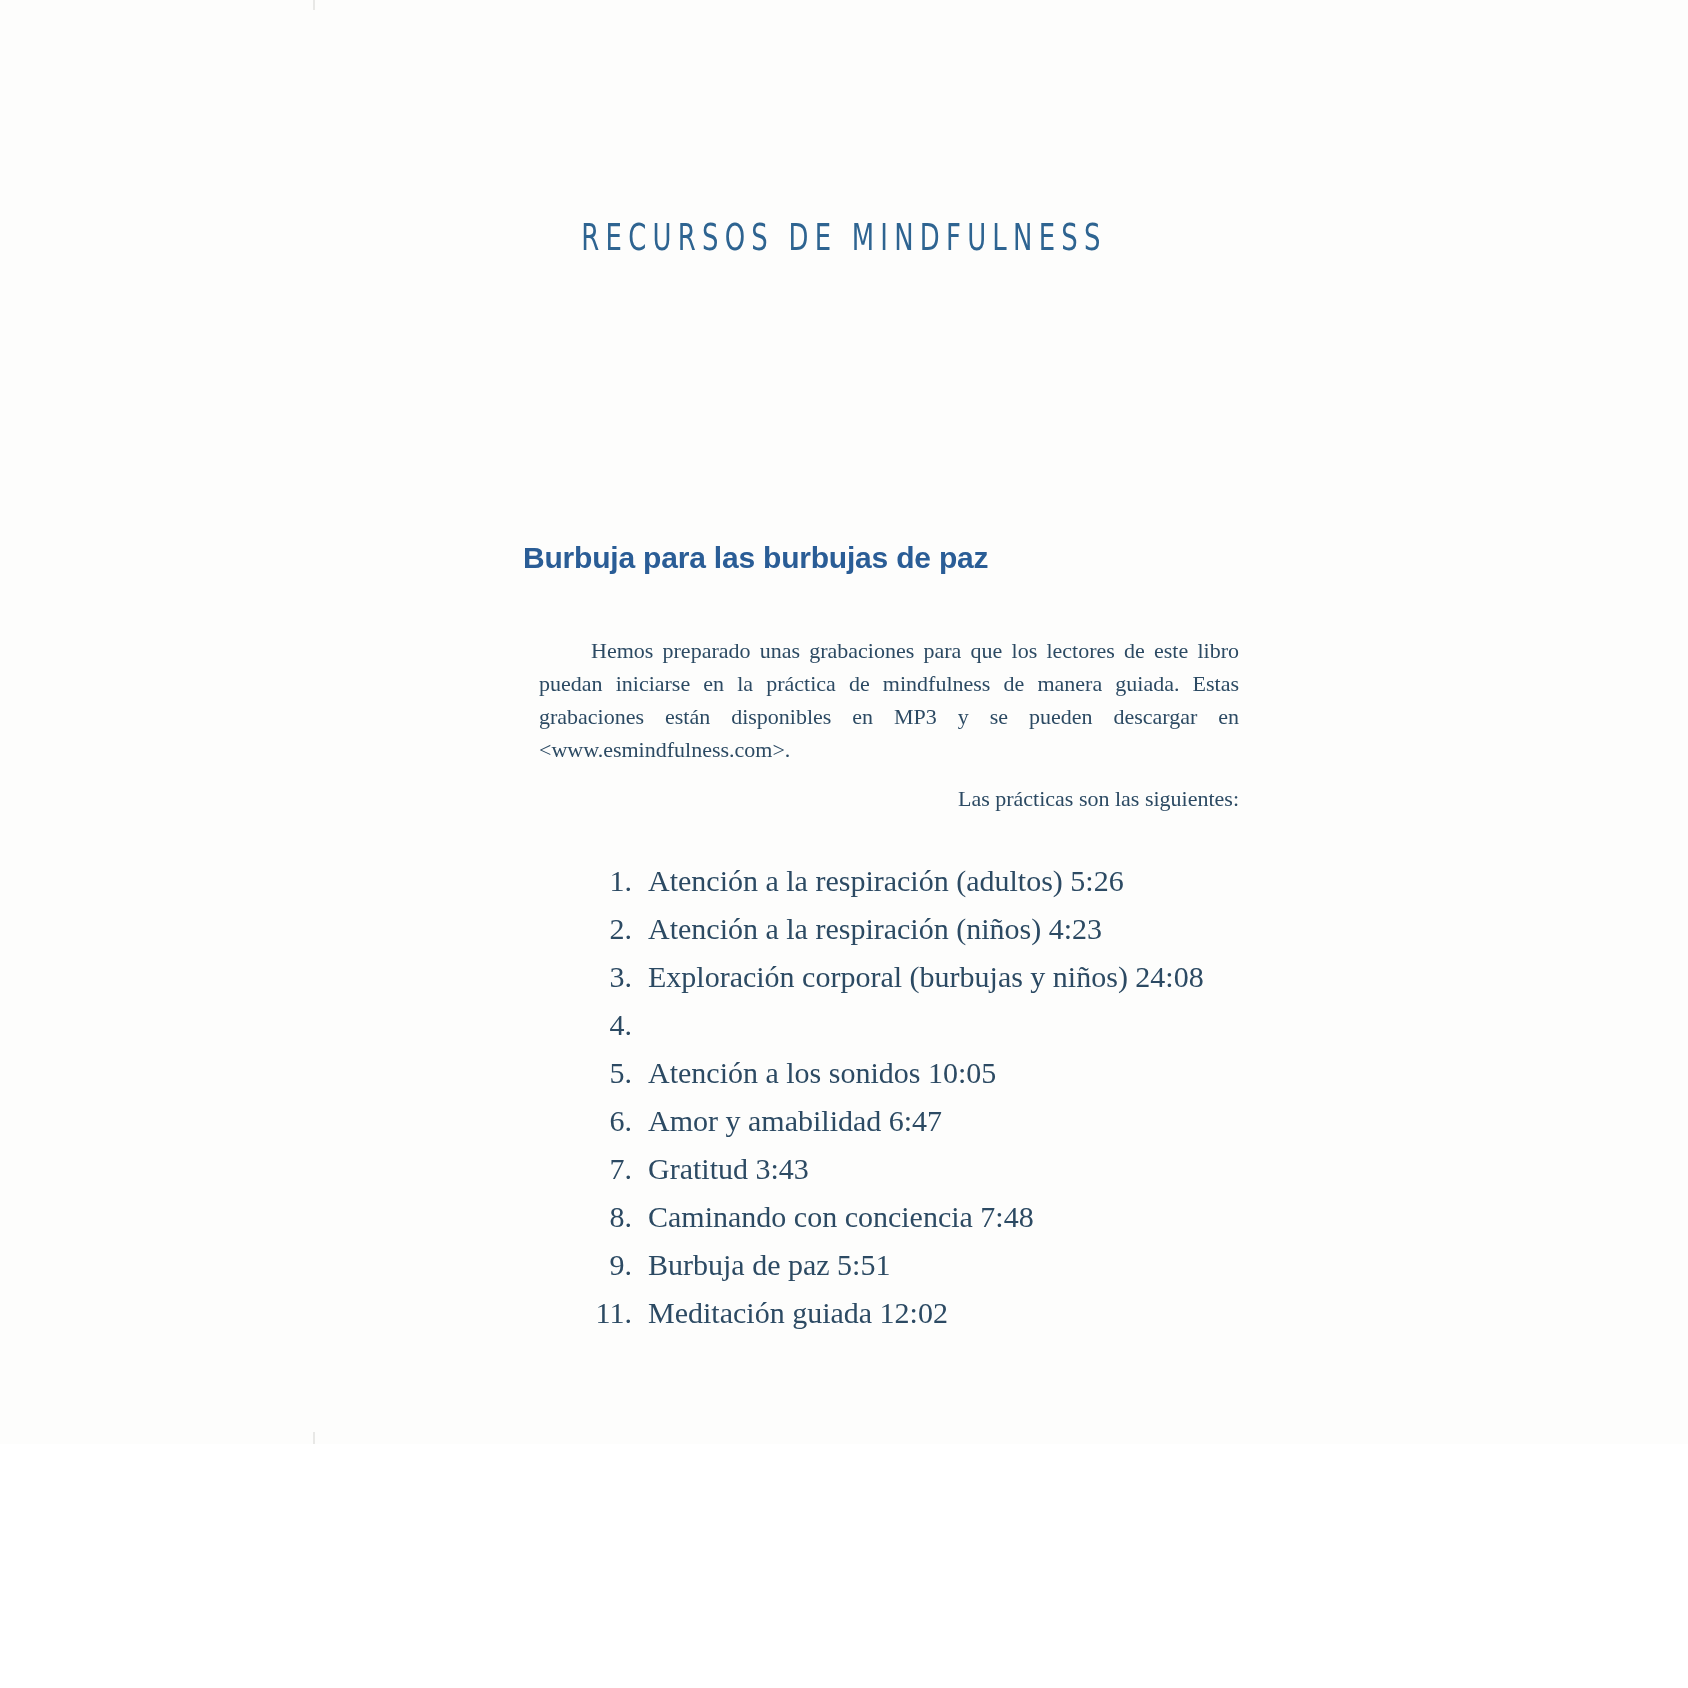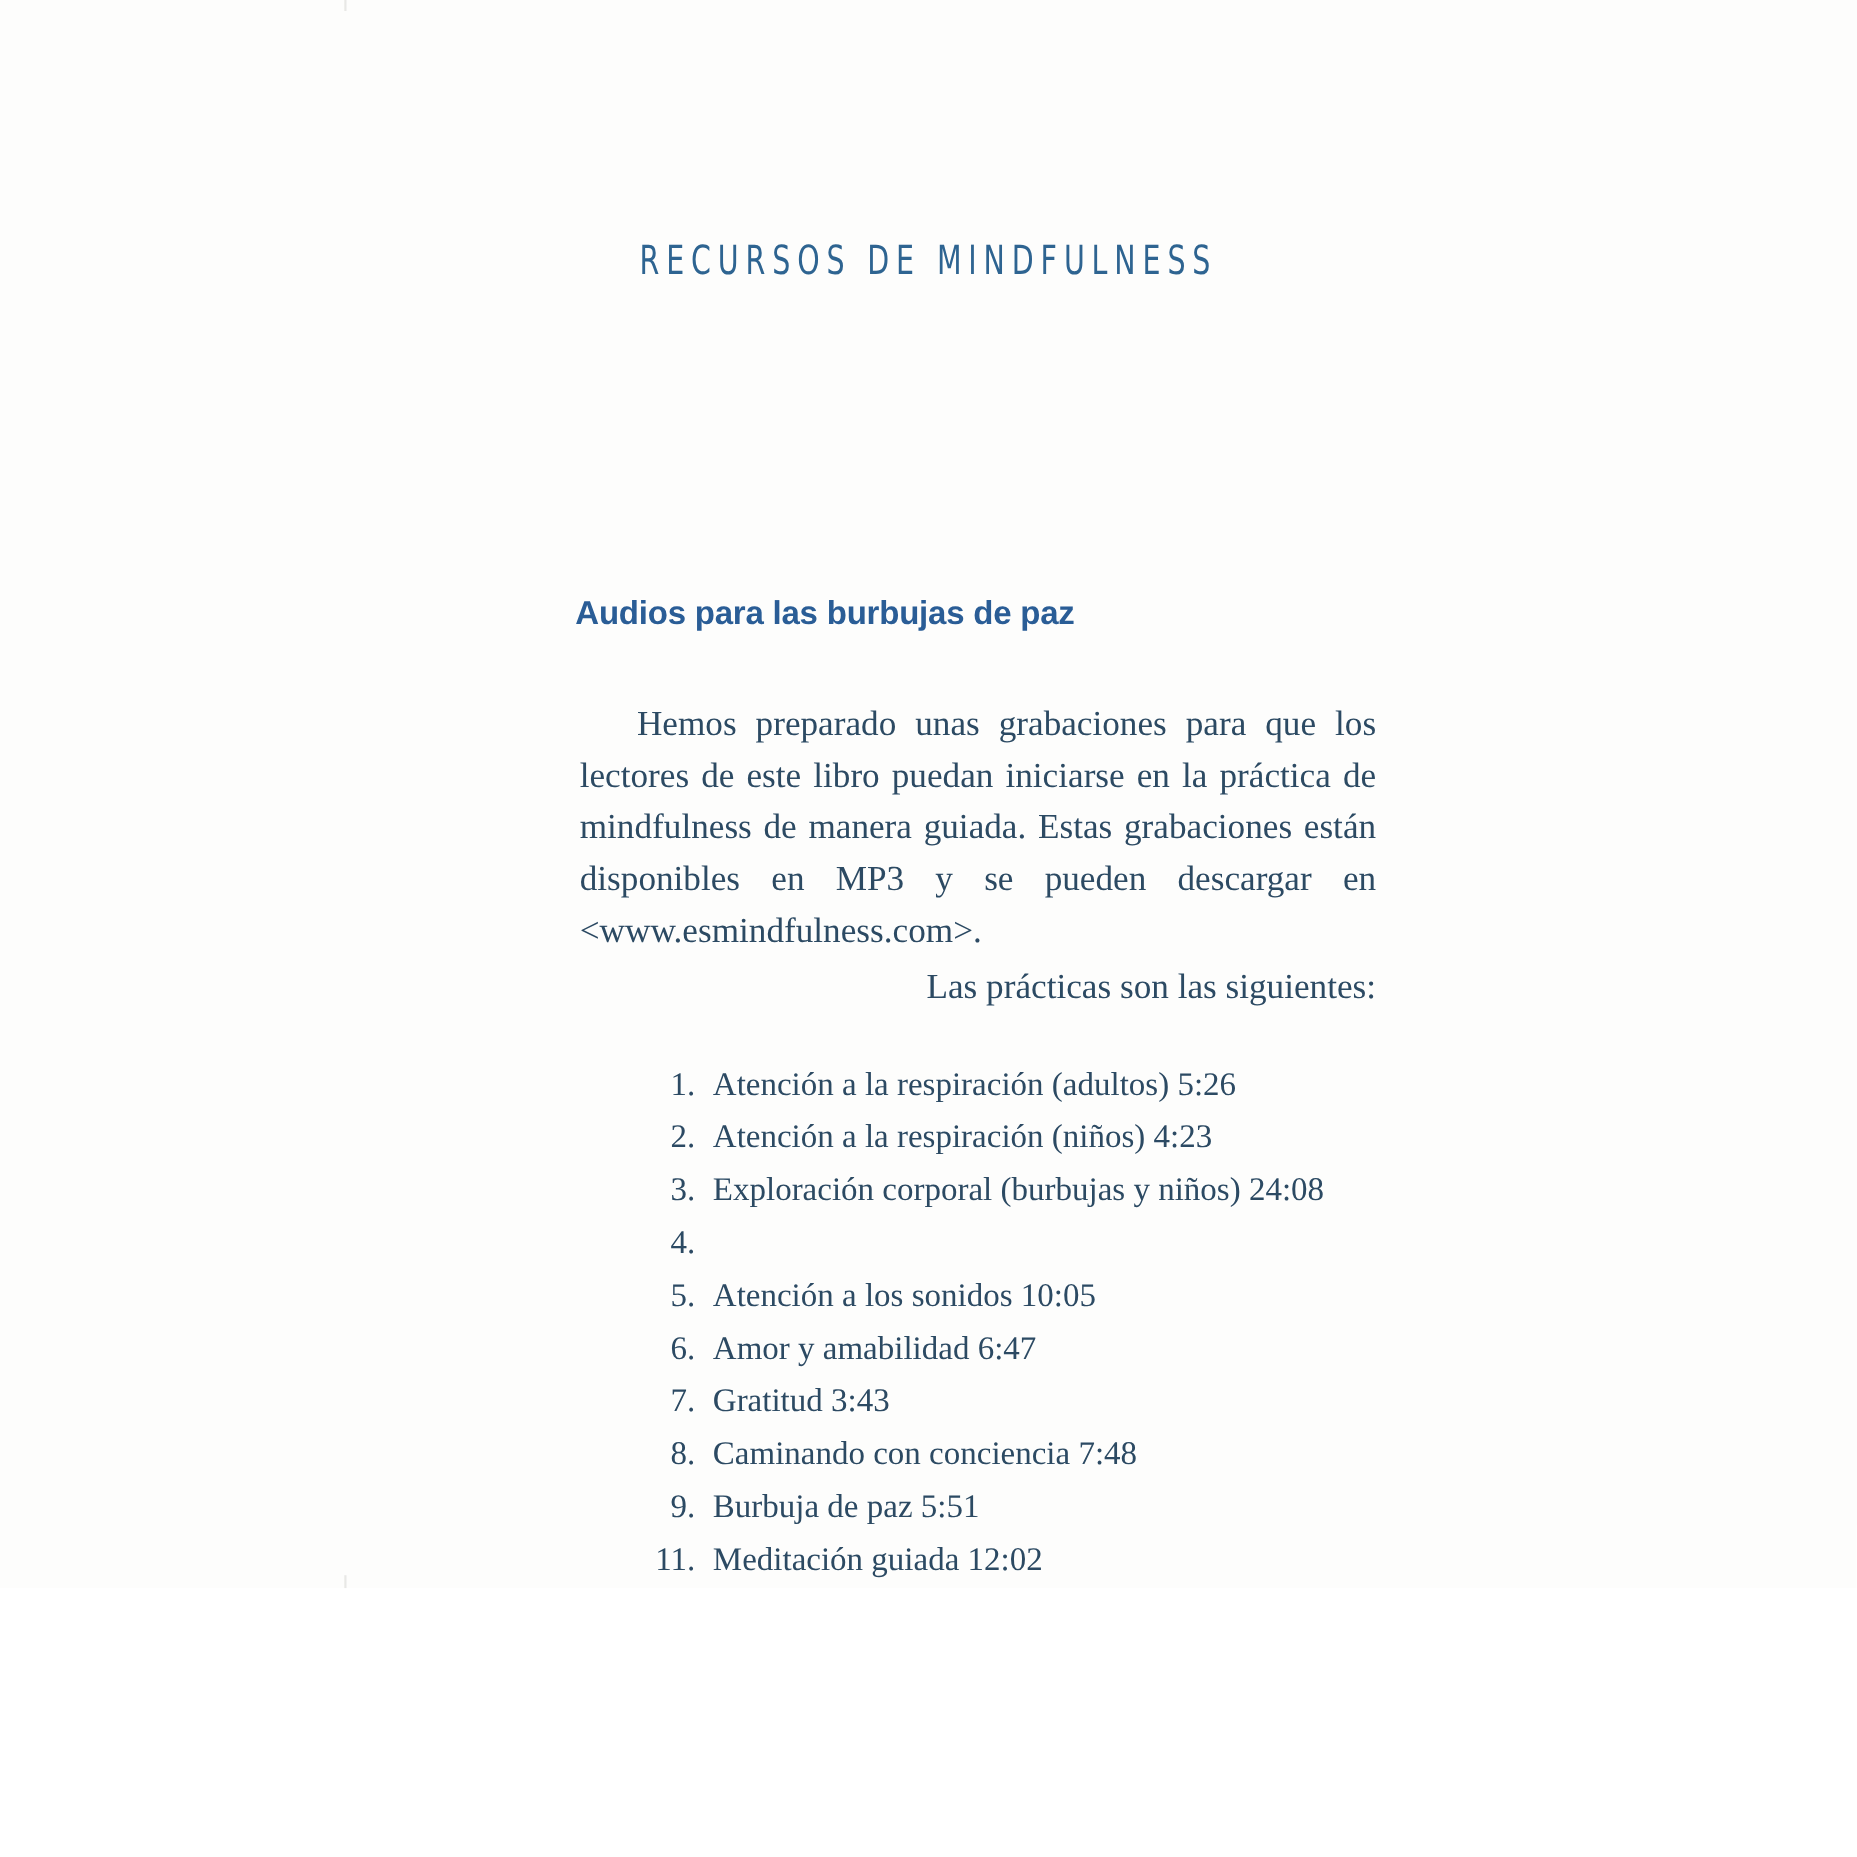--- a/index.html
+++ b/index.html
@@ -66,23 +66,23 @@
     font-family: "Liberation Sans", "DejaVu Sans", sans-serif;
     font-weight: bold;
     font-size: 30px;
     color: #2a5d96;
     letter-spacing: -0.2px;
     margin: 0 0 58px 0;
     line-height: 1.2;
   }
 
   .body-para {
-    margin: 4px;
-    font-size: 32px;
-    line-height: 47px;
+    margin: 16px;
+    font-size: 22px;
+    line-height: 33px;
     text-align: justify;
     text-justify: inter-word;
     text-indent: 52px;
     color: #2c4a63;
   }
 
   .body-para.no-justify {
     text-align: right;
   }
 
@@ -131,21 +131,21 @@
 
 <div id="page" style="background: rgb(253, 253, 252);">
 
   <div class="crop-mark crop-top"></div>
   <div class="crop-mark crop-bottom"></div>
 
   <div class="running-head">RECURSOS DE MINDFULNESS</div>
 
   <div class="column">
 
-    <h2 class="section-heading">Audios para las burbujas de paz</h2>
+    <h2 class="section-heading">Burbuja para las burbujas de paz</h2>
 
     <p class="body-para">Hemos preparado unas grabaciones para que los lectores de este libro puedan iniciarse en la práctica de mindfulness de manera guiada. Estas grabaciones están disponibles en MP3 y se pueden descargar en &lt;www.esmindfulness.com&gt;.</p>
 
     <p class="body-para no-justify">Las prácticas son las siguientes:</p>
 
     <ol class="practice-list" id="practice-list">
         <li>
           <span class="li-num">1.</span>
           <span class="li-text">Atención a la respiración (adultos) 5:26</span>
         </li>

